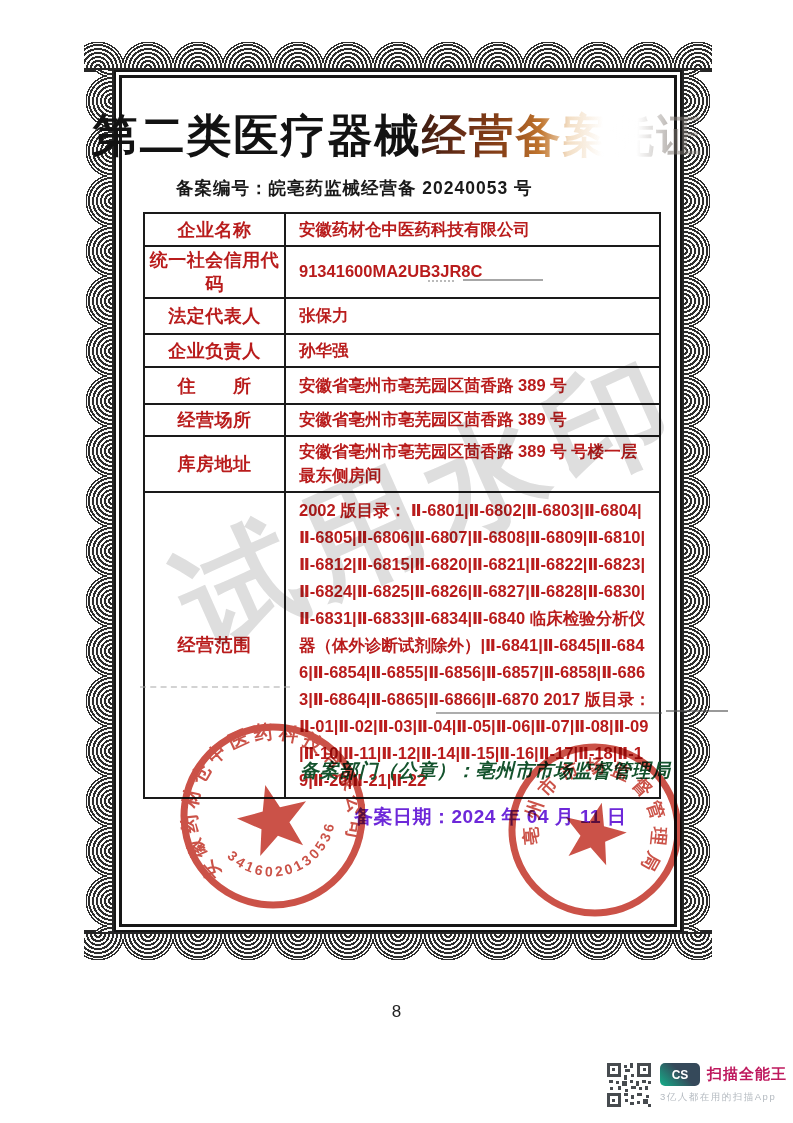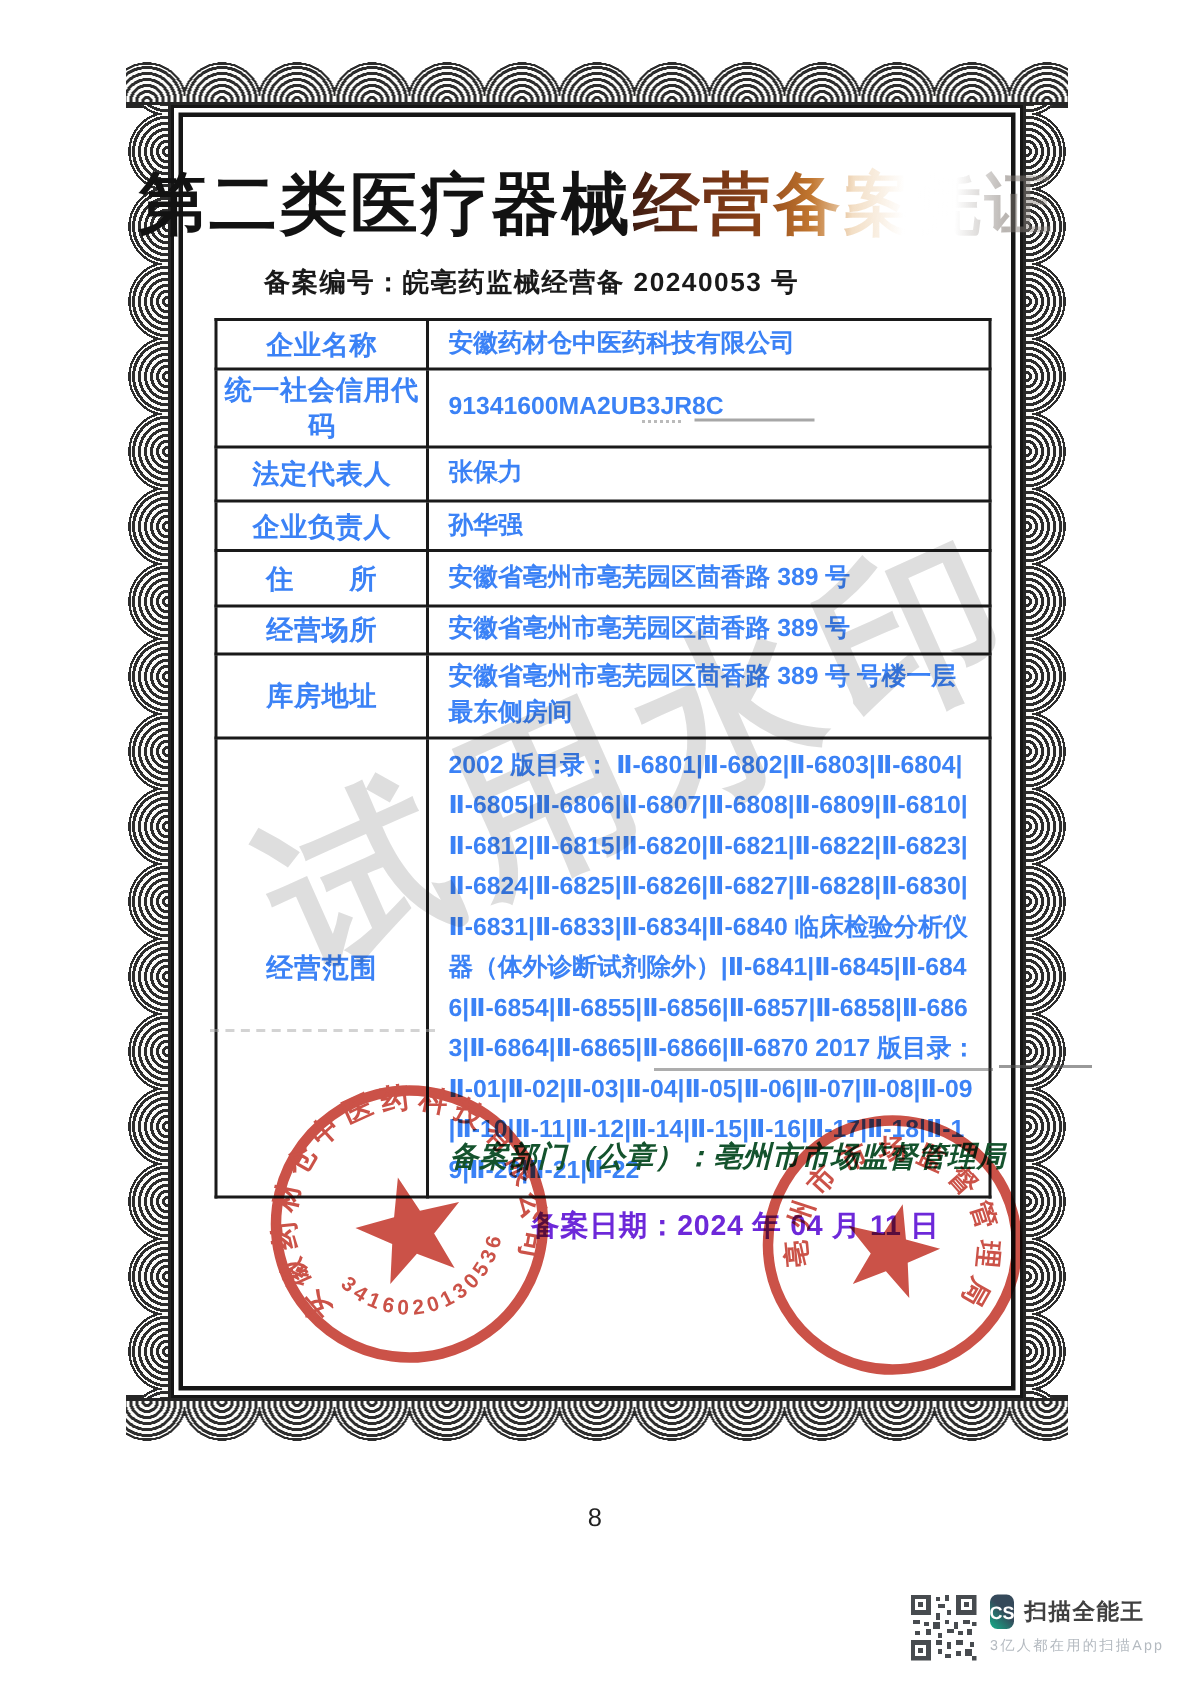--- a/index.html
+++ b/index.html
@@ -28,21 +28,21 @@
   .cert-title{position:absolute;left:84px;top:106px;width:628px;text-align:center;
     font-size:45px;font-weight:800;letter-spacing:2px;color:#121212;white-space:nowrap;}
   .title-faded{background:linear-gradient(92deg,#3f1d12 0%,#6e3016 16%,#8c4418 30%,#c1762f 42%,
     rgba(233,196,150,.55) 52%, rgba(255,255,255,.10) 64%, rgba(255,255,255,.06) 76%,
     rgba(128,120,114,.55) 88%, rgba(150,143,137,.35) 100%);
     -webkit-background-clip:text;background-clip:text;color:transparent;}
   .record-line{position:absolute;left:176px;top:176px;font-size:17.5px;font-weight:700;color:#1a1a1a;letter-spacing:1px;text-align:center;}
 
   
   table.info{position:absolute;left:143px;top:212px;width:518px;border-collapse:collapse;table-layout:fixed;}
-  table.info td{border:2px solid #1a1a1a;color:#3b82f6;}
+  table.info td{border:2px solid #1a1a1a;color:#b91c1c;}
   td.lbl{width:137px;text-align:center;font-weight:700;font-size:18px;letter-spacing:.5px;}
   td.val{padding:3px 8px 3px 13px;font-size:16.5px;font-weight:600;word-break:break-all;line-height:1.45;}
   tr.r1{height:33px} tr.r2{height:35px} tr.r3{height:36px} tr.r4{height:33px}
   tr.r5{height:37px} tr.r6{height:35px} tr.r7{height:30px} tr.r8{height:42px}
   tr.r9{height:246px}
   tr.r9 td.val{line-height:27px;padding-top:4px;margin-top:34px;}
 
   
   .dept-line{position:absolute;left:300px;top:758px;font-size:19px;font-weight:700;color:#14532d;letter-spacing:.5px;font-style:italic;}
   .date-line{position:absolute;left:354px;top:804px;font-size:19px;font-weight:700;color:#6d28d9;letter-spacing:.5px;}
@@ -65,23 +65,23 @@
   .a-line1{left:436px;top:712px;width:226px;height:2px;background:#4a4a4a;opacity:.45;}
   .a-line2{left:666px;top:710px;width:62px;height:2px;background:#555;opacity:.6;}
   .a-dashes{left:140px;top:686px;width:150px;border-top:2px dashed #a8a8a8;opacity:.5;}
 
   
   .page-number{position:absolute;left:0;top:1002px;width:793px;text-align:center;font-size:17px;color:#222;}
   .scanner-footer{position:absolute;left:607px;top:1063px;display:flex;align-items:flex-start;}
   .qr{width:44px;height:44px;margin-right:9px;}
   .cs-wrap{display:flex;flex-direction:column;}
   .cs-row{display:flex;align-items:center;}
-  .cs-logo{width:16px;height:23px;border-radius:5px;background:linear-gradient(225deg,#35495a 45%,#14b08a);
+  .cs-logo{width:40px;height:23px;border-radius:5px;background:linear-gradient(225deg,#35495a 45%,#14b08a);
     color:#fff;font-size:12px;font-weight:800;display:flex;align-items:center;justify-content:center;margin-right:7px;}
-  .cs-name{font-size:15px;font-weight:600;color:#404040;letter-spacing:1px;}
+  .cs-name{font-size:15px;font-weight:600;color:#be185d;letter-spacing:1px;}
   .cs-tagline{font-size:9.5px;color:#b4bac0;letter-spacing:1.5px;margin-top:5px;}
 </style>
 </head>
 <body>
 
 <div class="scan-page">
 
   <div class="cert-frame">
     <div class="scallop scallop-top"></div>
     <div class="scallop scallop-bottom"></div>

